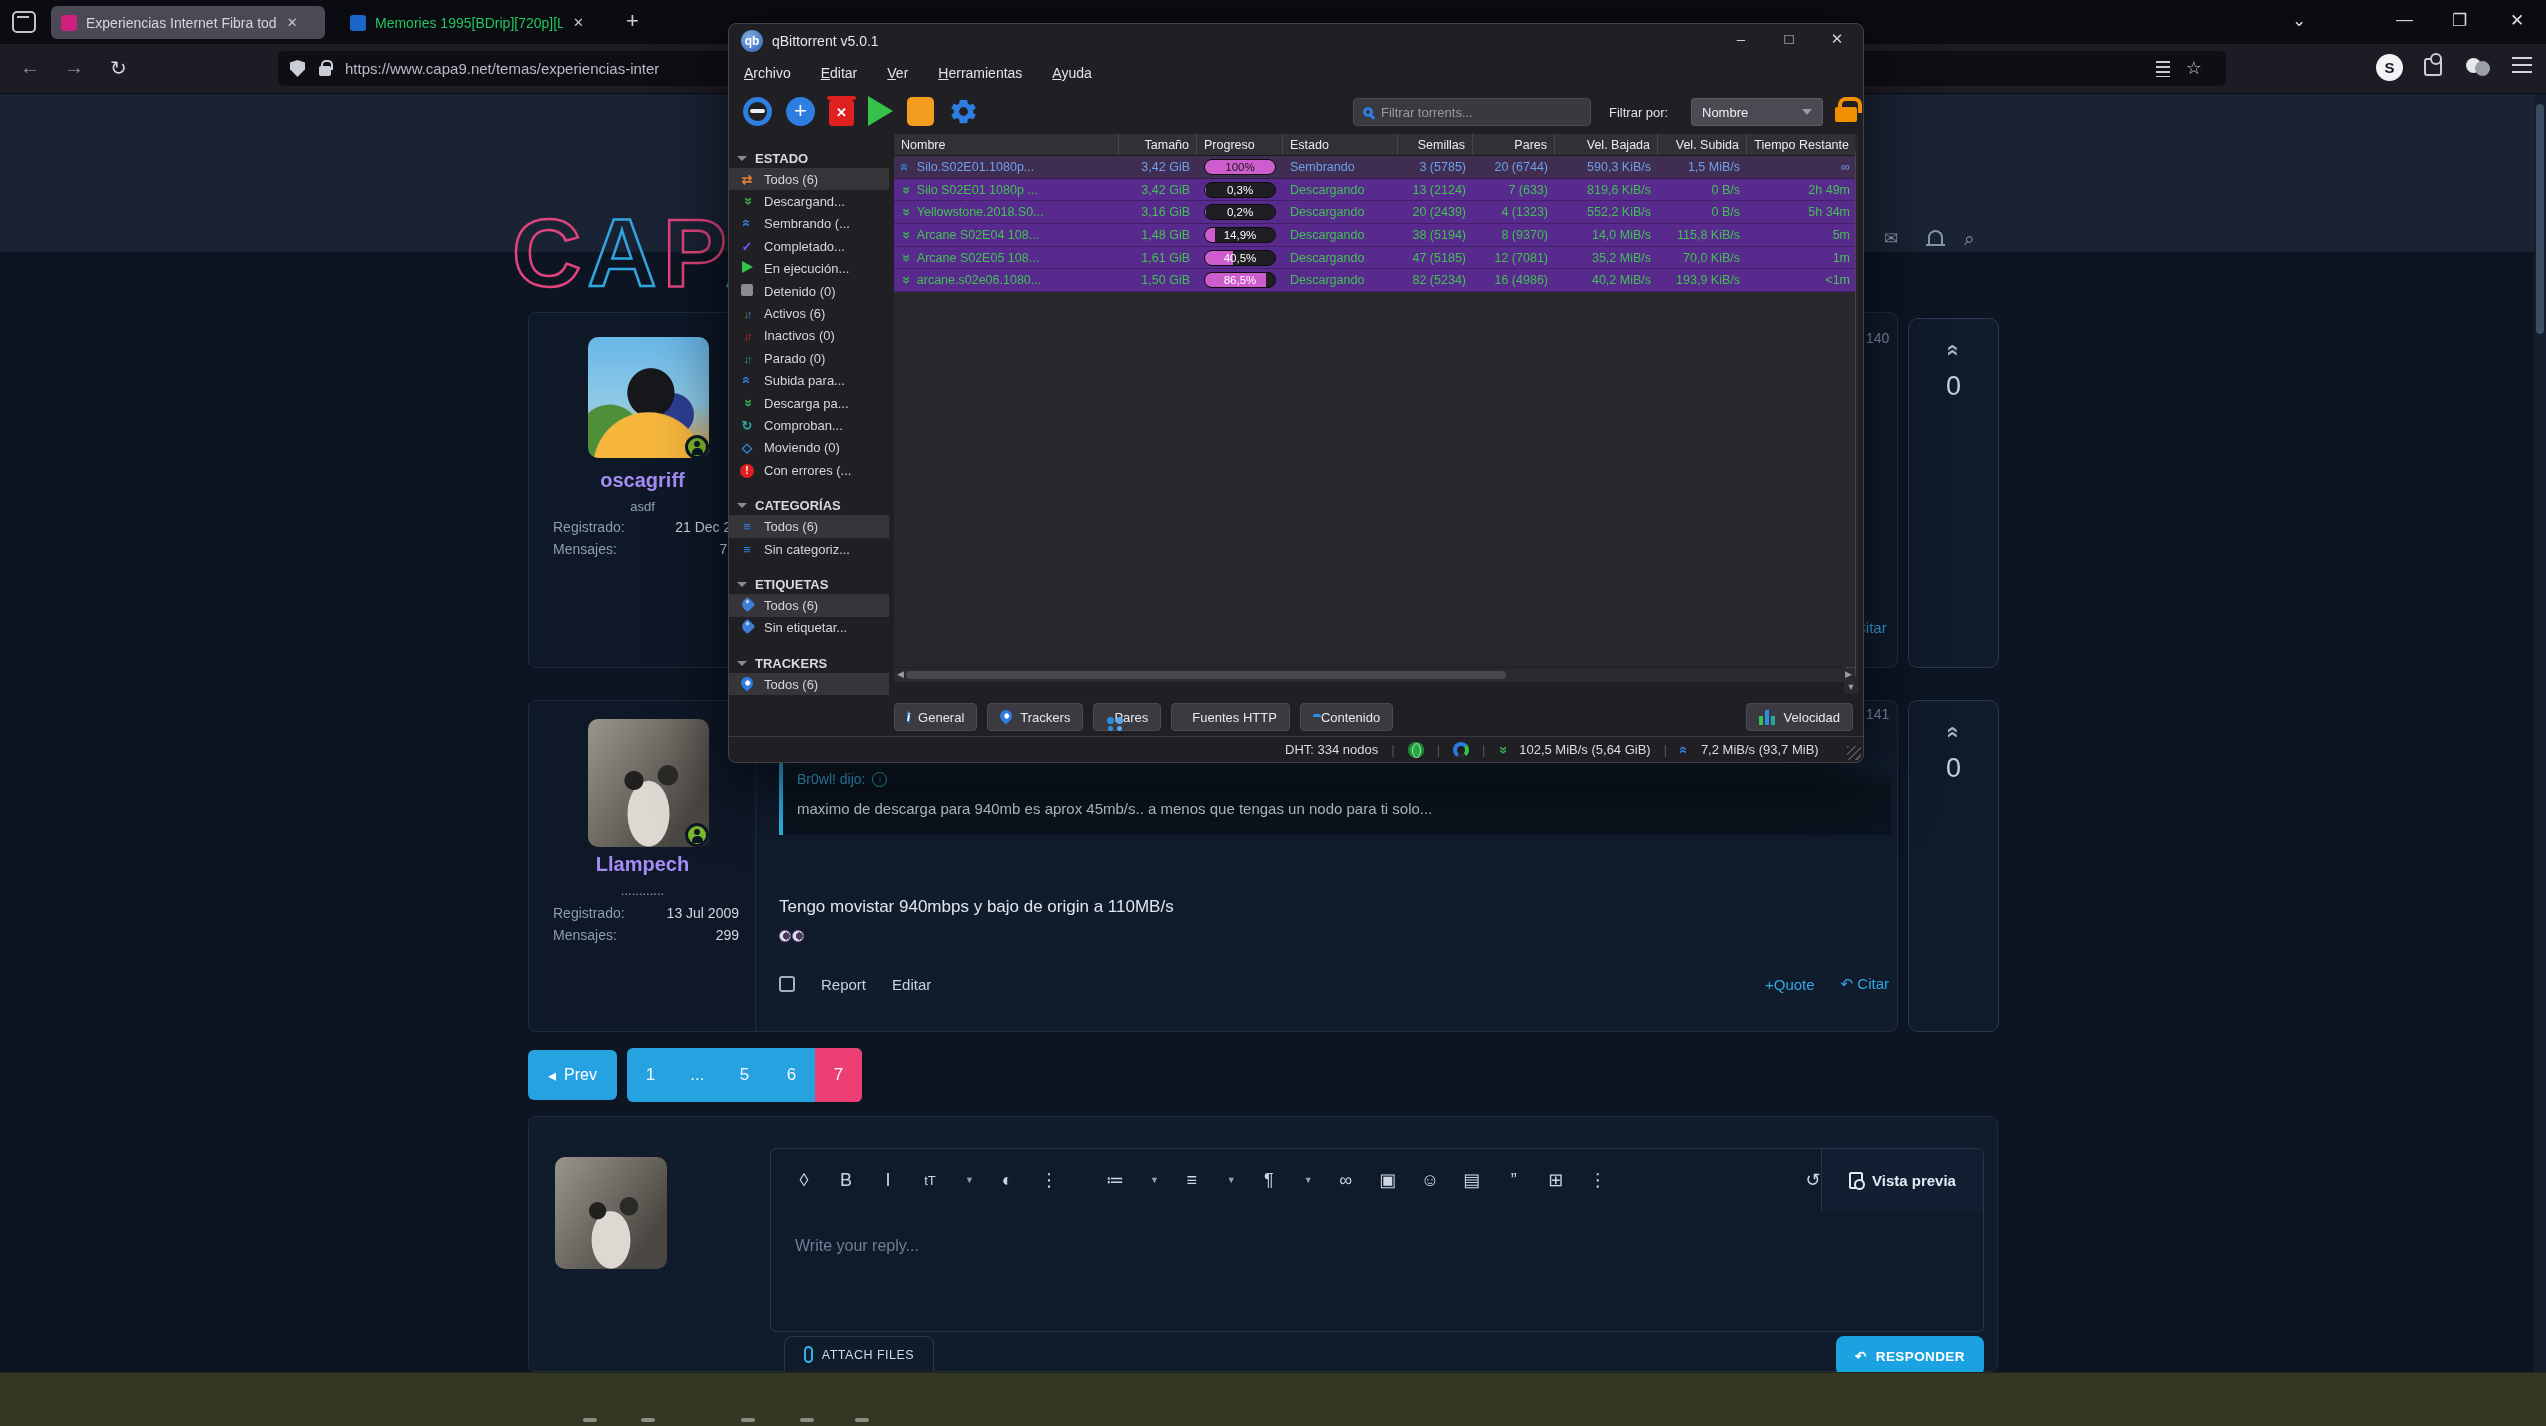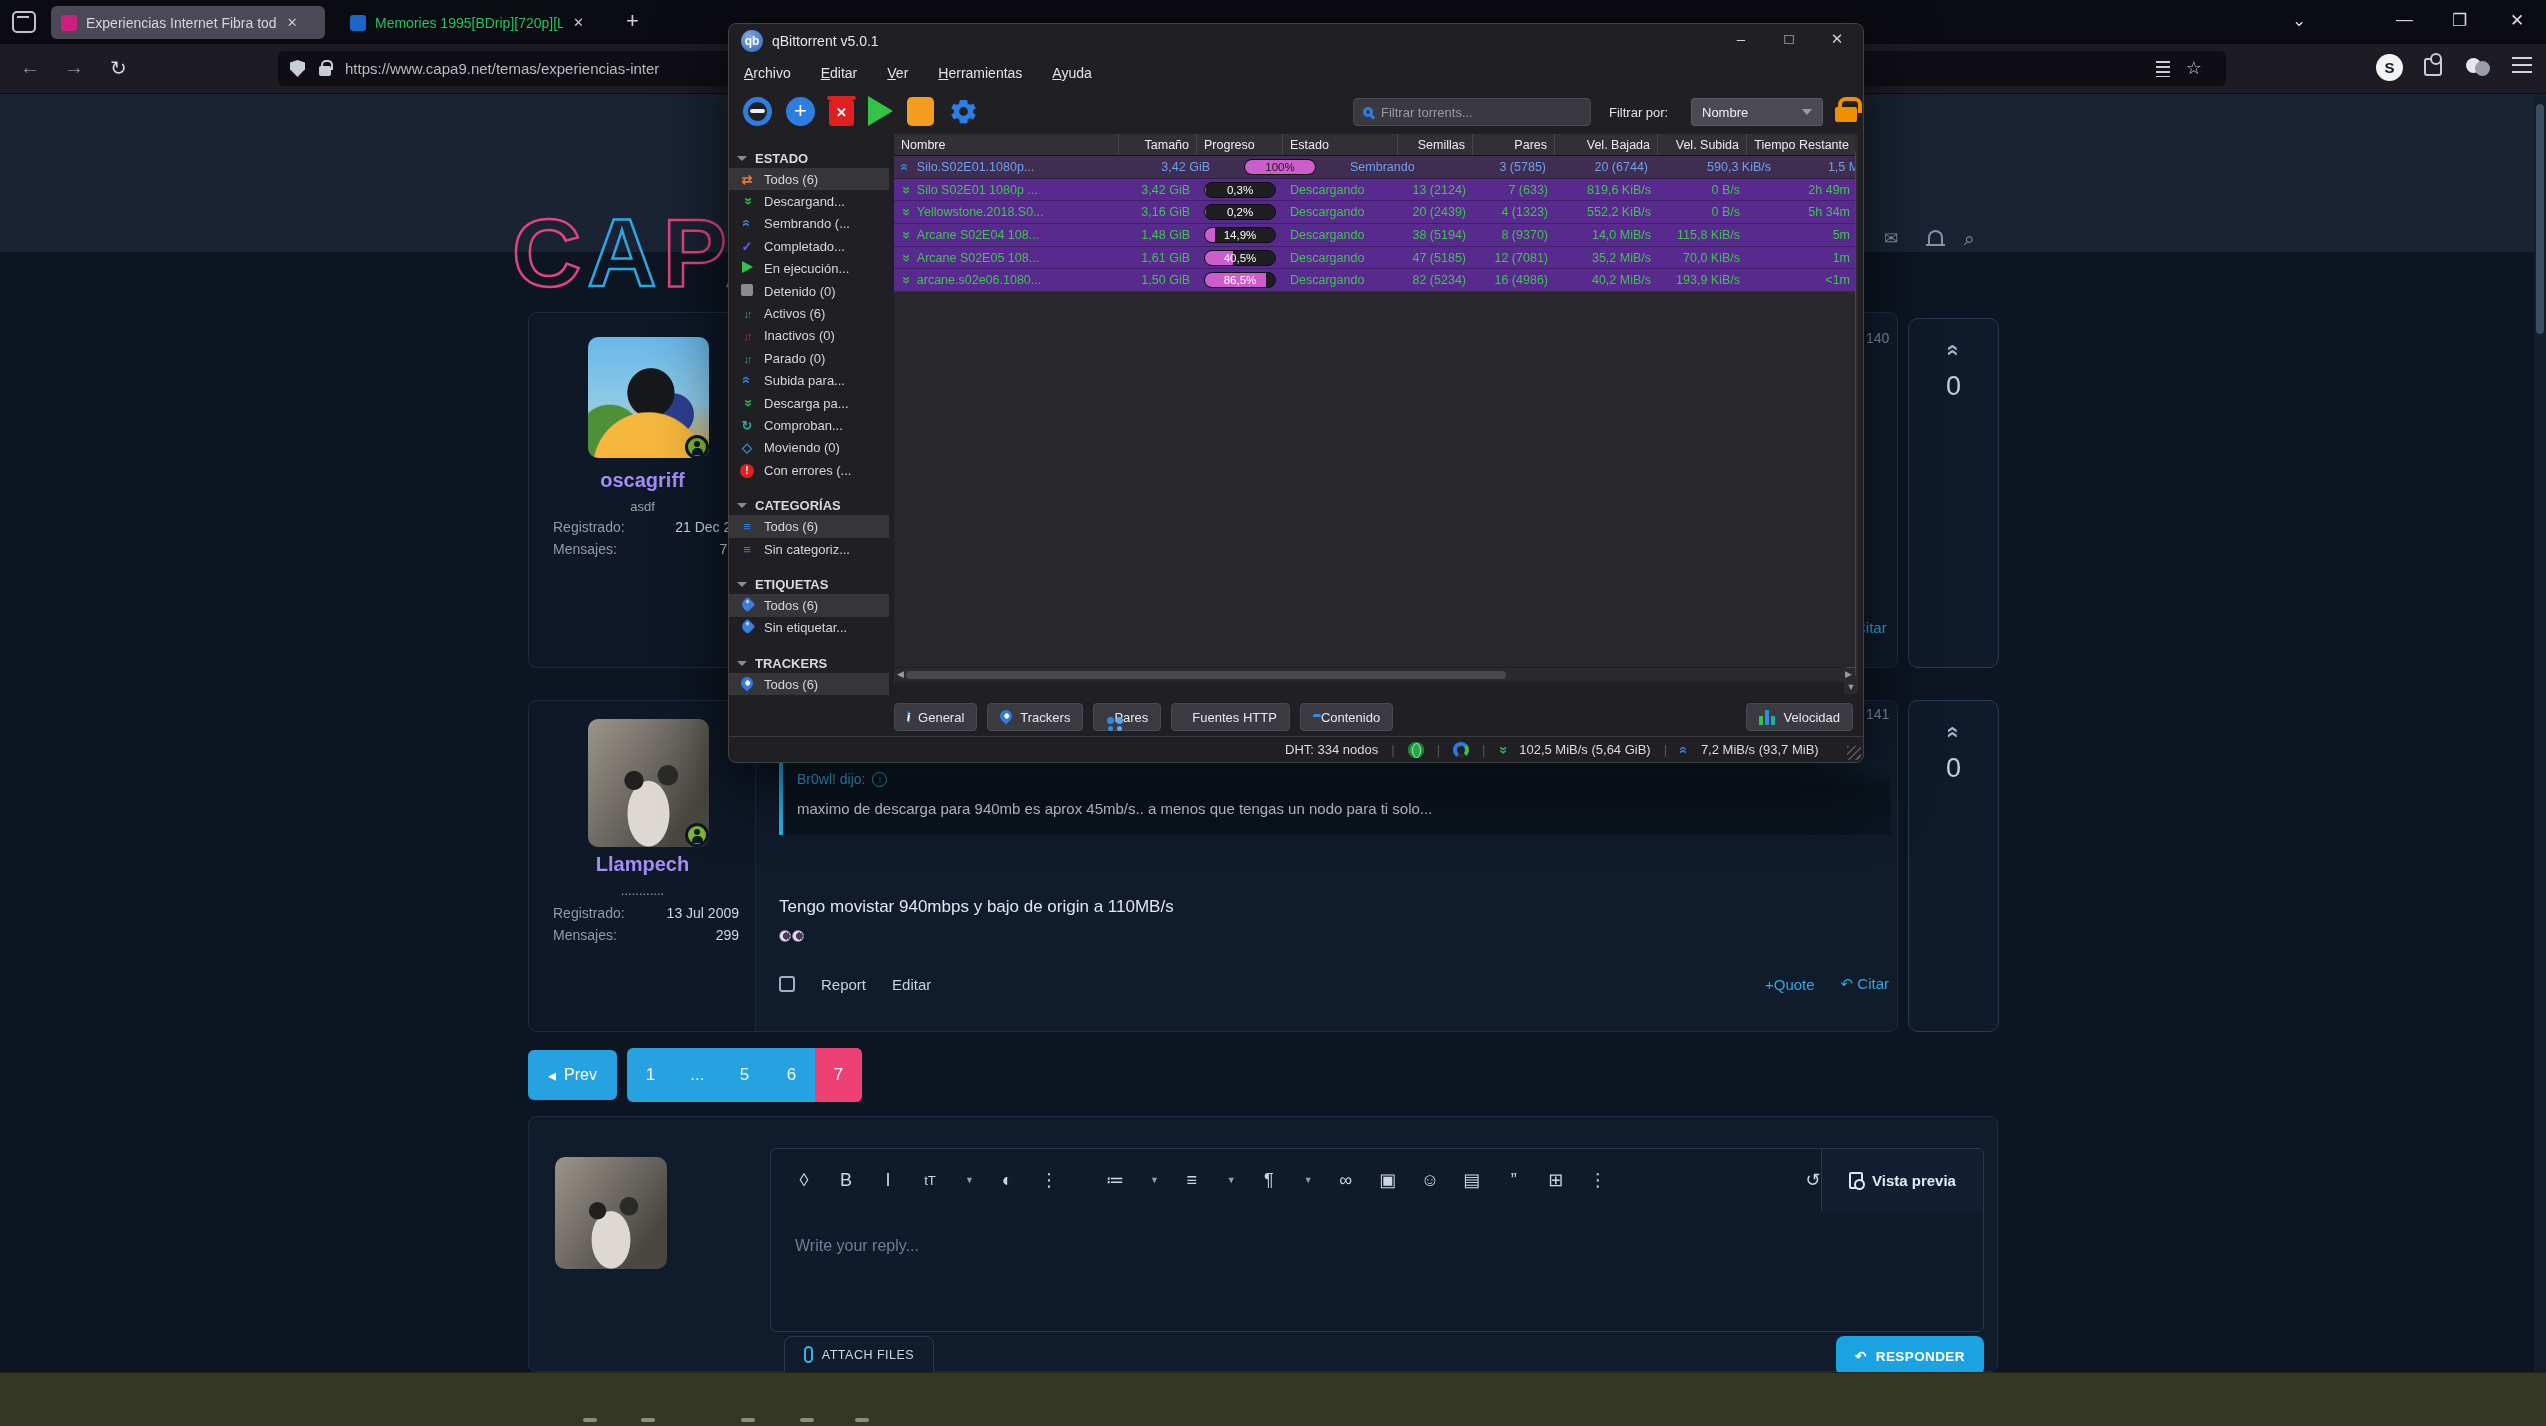--- a/index.html
+++ b/index.html
@@ -513,21 +513,21 @@
           <div class="c-r">Tamaño</div>
           <div style="justify-content: flex-start;">Progreso</div>
           <div>Estado</div>
           <div class="c-r">Semillas</div>
           <div class="c-r">Pares</div>
           <div class="c-r">Vel. Bajada</div>
           <div class="c-r">Vel. Subida</div>
           <div class="c-r">Tiempo Restante</div>
         </div>
       <div id="qtbody">
-          <div class="trow data" style="background: rgb(63, 45, 82); color: rgb(111, 160, 232); border-bottom: 1px solid rgba(0, 0, 0, 0.25); gap: 20px;">
+          <div class="trow data" style="background: rgb(63, 45, 82); color: rgb(111, 160, 232); border-bottom: 1px solid rgba(0, 0, 0, 0.25);">
             <div class="namecell">
               <span class="chev up">«</span>
               <span>Silo.S02E01.1080p...</span>
             </div>
             <div class="num">3,42 GiB</div>
             <div>
               <div class="prog full">
                 <div class="fill" style="width:100%;"></div>
                 <div class="lbl">100%</div>
               </div>

